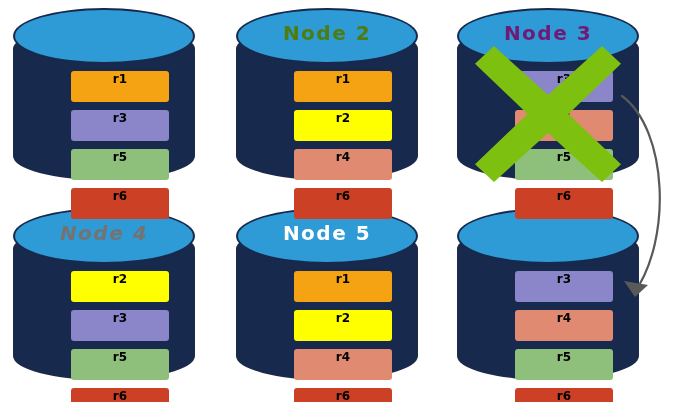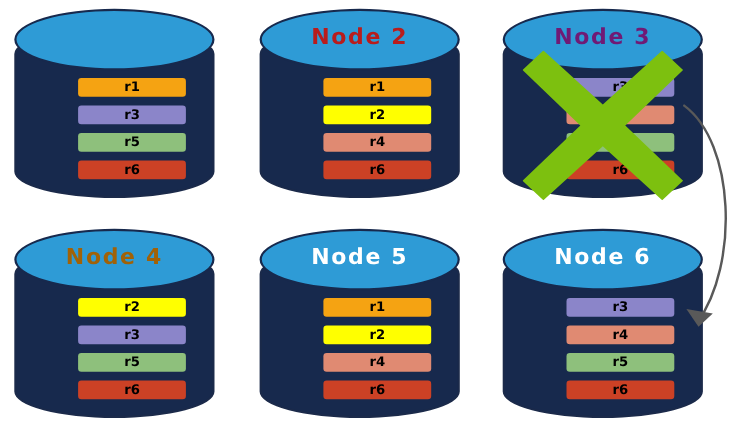--- a/index.html
+++ b/index.html
@@ -64,21 +64,21 @@
   
   .bars {
     position: absolute;
     left: 26px;
     top: 63px;
     width: 130px;
     z-index: 3;
   }
   .bar {
     position: relative;
-    height: 17px;
+    height: 31px;
     margin-bottom: 8px;
     border-radius: 3px;
     text-align: center;
     line-height: 17px;
     font-size: 12px;
     font-weight: bold;
     color: #000000;
     font-family: "DejaVu Sans", sans-serif;
     margin-left: 32px;
   }
@@ -118,21 +118,21 @@
         <div class="bars">
           <div class="bar" style="background: rgb(245, 163, 18);">r1</div>
           <div class="bar" style="background: rgb(139, 133, 201);">r3</div>
           <div class="bar" style="background: rgb(142, 192, 124);">r5</div>
           <div class="bar" style="background: rgb(204, 65, 37);">r6</div>
         </div>
       </div>
       <div class="node" style="left: 236px; top: 8px;">
         <div class="cyl-body" style="background: rgb(23, 41, 77); border-color: rgb(27, 42, 74);"></div>
         <div class="cyl-top" style="background: rgb(46, 155, 214); border-color: rgb(23, 41, 77);"></div>
-        <div class="node-label" style="color: #b91c1c;">Node 2</div>
+        <div class="node-label" style="color: #4d7c0f;">Node 2</div>
         <div class="bars">
           <div class="bar" style="background: rgb(245, 163, 18);">r1</div>
           <div class="bar" style="background: rgb(255, 255, 0);">r2</div>
           <div class="bar" style="background: rgb(224, 138, 114);">r4</div>
           <div class="bar" style="background: rgb(204, 65, 37);">r6</div>
         </div>
       </div>
       <div class="node" style="left: 457px; top: 8px;">
         <div class="cyl-body" style="background: rgb(23, 41, 77); border-color: rgb(27, 42, 74);"></div>
         <div class="cyl-top" style="background: rgb(46, 155, 214); border-color: rgb(23, 41, 77);"></div>
@@ -143,21 +143,21 @@
           <div class="bar" style="background: rgb(142, 192, 124);">r5</div>
           <div class="bar" style="background: rgb(204, 65, 37);">r6</div>
         </div>
         <svg class="x-mark" viewBox="0 0 100 100" preserveAspectRatio="none">
           <path d="M 13 0 L 50 36 L 87 0 L 100 13 L 64 50 L 100 87 L 87 100 L 50 64 L 13 100 L 0 87 L 36 50 L 0 13 Z" fill="#7dc00f"></path>
         </svg>
       </div>
       <div class="node" style="left: 13px; top: 208px;">
         <div class="cyl-body" style="background: rgb(23, 41, 77); border-color: rgb(27, 42, 74);"></div>
         <div class="cyl-top" style="background: rgb(46, 155, 214); border-color: rgb(23, 41, 77);"></div>
-        <div class="node-label" style="color: #a16207;">Node 4</div>
+        <div class="node-label" style="color: #737373; font-style: italic;">Node 4</div>
         <div class="bars">
           <div class="bar" style="background: rgb(255, 255, 0);">r2</div>
           <div class="bar" style="background: rgb(139, 133, 201);">r3</div>
           <div class="bar" style="background: rgb(142, 192, 124);">r5</div>
           <div class="bar" style="background: rgb(204, 65, 37);">r6</div>
         </div>
       </div>
       <div class="node" style="left: 236px; top: 208px; padding-left: 21px;">
         <div class="cyl-body" style="background: rgb(23, 41, 77); border-color: rgb(27, 42, 74);"></div>
         <div class="cyl-top" style="background: rgb(46, 155, 214); border-color: rgb(23, 41, 77);"></div>
@@ -165,21 +165,20 @@
         <div class="bars">
           <div class="bar" style="background: rgb(245, 163, 18);">r1</div>
           <div class="bar" style="background: rgb(255, 255, 0);">r2</div>
           <div class="bar" style="background: rgb(224, 138, 114);">r4</div>
           <div class="bar" style="background: rgb(204, 65, 37);">r6</div>
         </div>
       </div>
       <div class="node" style="left: 457px; top: 208px;">
         <div class="cyl-body" style="background: rgb(23, 41, 77); border-color: rgb(27, 42, 74);"></div>
         <div class="cyl-top" style="background: rgb(46, 155, 214); border-color: rgb(23, 41, 77);"></div>
-        <div class="node-label" style="color: rgb(255, 255, 255);">Node 6</div>
         <div class="bars">
           <div class="bar" style="background: rgb(139, 133, 201);">r3</div>
           <div class="bar" style="background: rgb(224, 138, 114);">r4</div>
           <div class="bar" style="background: rgb(142, 192, 124);">r5</div>
           <div class="bar" style="background: rgb(204, 65, 37);">r6</div>
         </div>
       </div>
     </div>
 
   <svg class="arrow-layer" viewBox="0 0 676 402" xmlns="http://www.w3.org/2000/svg">

